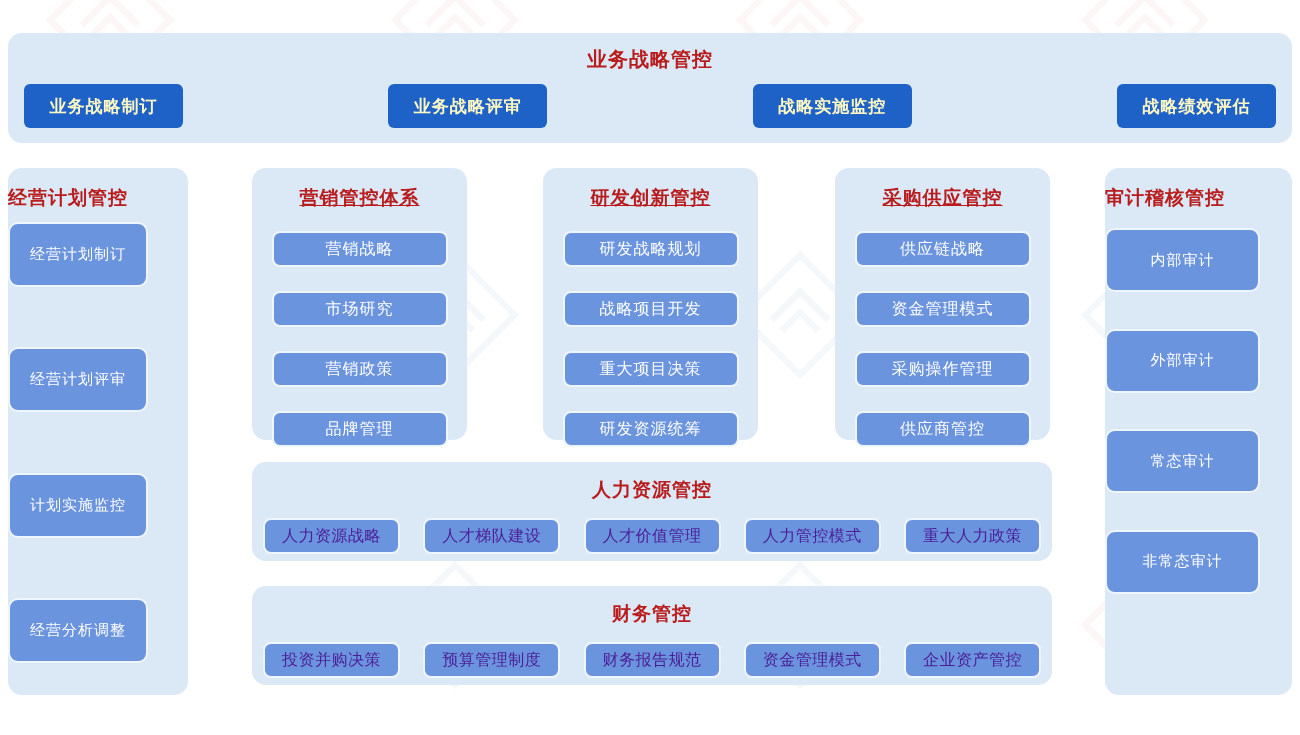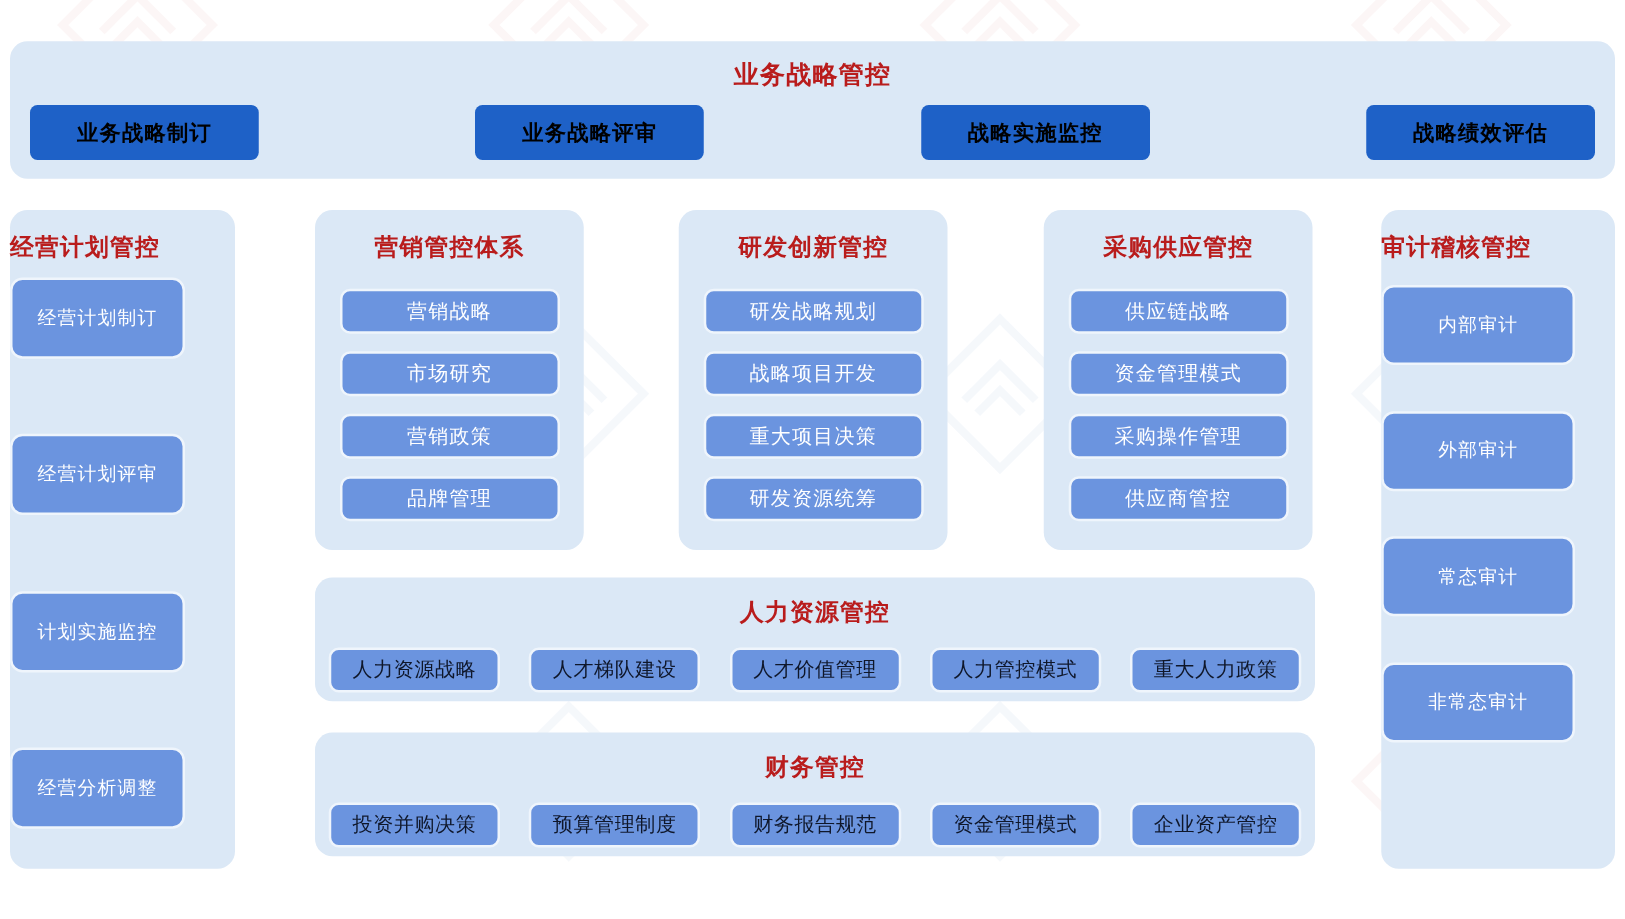--- a/index.html
+++ b/index.html
@@ -13,53 +13,53 @@
   .wm-blue{color:#7ba3d6;opacity:0.07;}
 
   
   .panel{position:absolute;background:#dbe8f6;border-radius:14px;box-sizing:border-box;}
   .panel-title{text-align:center;font-size:19px;font-weight:700;color:#b91c1c;letter-spacing:1px;}
 
   
   .banner{left:8px;top:33px;width:1284px;height:110px;}
   .banner-title{margin-top:13px;font-size:20px;}
   .banner-row{display:flex;justify-content:space-between;padding:0 16px;margin-top:11px;}
-  .dark-btn{width:183px;height:44px;background:#1e61c7;border-radius:6px;color:#000000;
+  .dark-btn{width:159px;height:44px;background:#1e61c7;border-radius:6px;color:#fef9c3;
             font-size:17px;font-weight:600;display:flex;align-items:center;justify-content:center;
             letter-spacing:1px;}
 
   
   .side{top:168px;height:527px;display:flex;flex-direction:column;align-items:flex-start;}
   .side .panel-title{margin-top:17px;}
   .side-items{margin-top:11px;height:441px;display:flex;flex-direction:column;justify-content:space-between;}
   .side-btn{width:140px;height:65px;background:#6b94df;border:2px solid #eff5fc;border-radius:10px;
             color:#ffffff;font-size:15px;font-weight:500;display:flex;align-items:center;justify-content:center;
             box-sizing:border-box;letter-spacing:1px;}
   .left-col{left:8px;width:180px;}
   .right-col{left:1105px;width:187px;}
   .right-col .side-items{margin-top:17px;height:366px;}
   .right-col .side-btn{width:155px;height:64px;}
 
   
   .mid{top:168px;width:215px;height:272px;display:flex;flex-direction:column;align-items:center;}
-  .mid .panel-title{margin-top:17px;}
-  .mid-items{margin-top:20px;display:flex;flex-direction:column;gap:14px;}
+  .mid .panel-title{margin-top:17px;text-decoration:underline;}
+  .mid-items{margin-top:20px;display:flex;flex-direction:column;gap:24px;}
   .mid-btn{width:176px;height:36px;background:#6b94df;border:2px solid #eff5fc;border-radius:8px;
            color:#ffffff;font-size:16px;font-weight:500;display:flex;align-items:center;justify-content:center;
            box-sizing:border-box;letter-spacing:1px;}
   .p-marketing{left:252px;}
   .p-rnd{left:543px;}
   .p-procure{left:835px;}
 
   
   .wide{left:252px;width:800px;height:99px;display:flex;flex-direction:column;}
   .wide .panel-title{margin-top:15px;}
   .wide-row{display:flex;justify-content:space-between;padding:0 11px;margin-top:15px;}
   .wide-btn{width:137px;height:36px;background:#6b94df;border:2px solid #eff5fc;border-radius:8px;
-            color:#0f172a;font-size:16px;font-weight:500;display:flex;align-items:center;justify-content:center;
+            color:#4c1d95;font-size:16px;font-weight:500;display:flex;align-items:center;justify-content:center;
             box-sizing:border-box;letter-spacing:0.5px;}
   .p-hr{top:462px;}
   .p-fin{top:586px;}
 </style>
 </head>
 <body>
 
 <div class="stage">
 
   <div>

